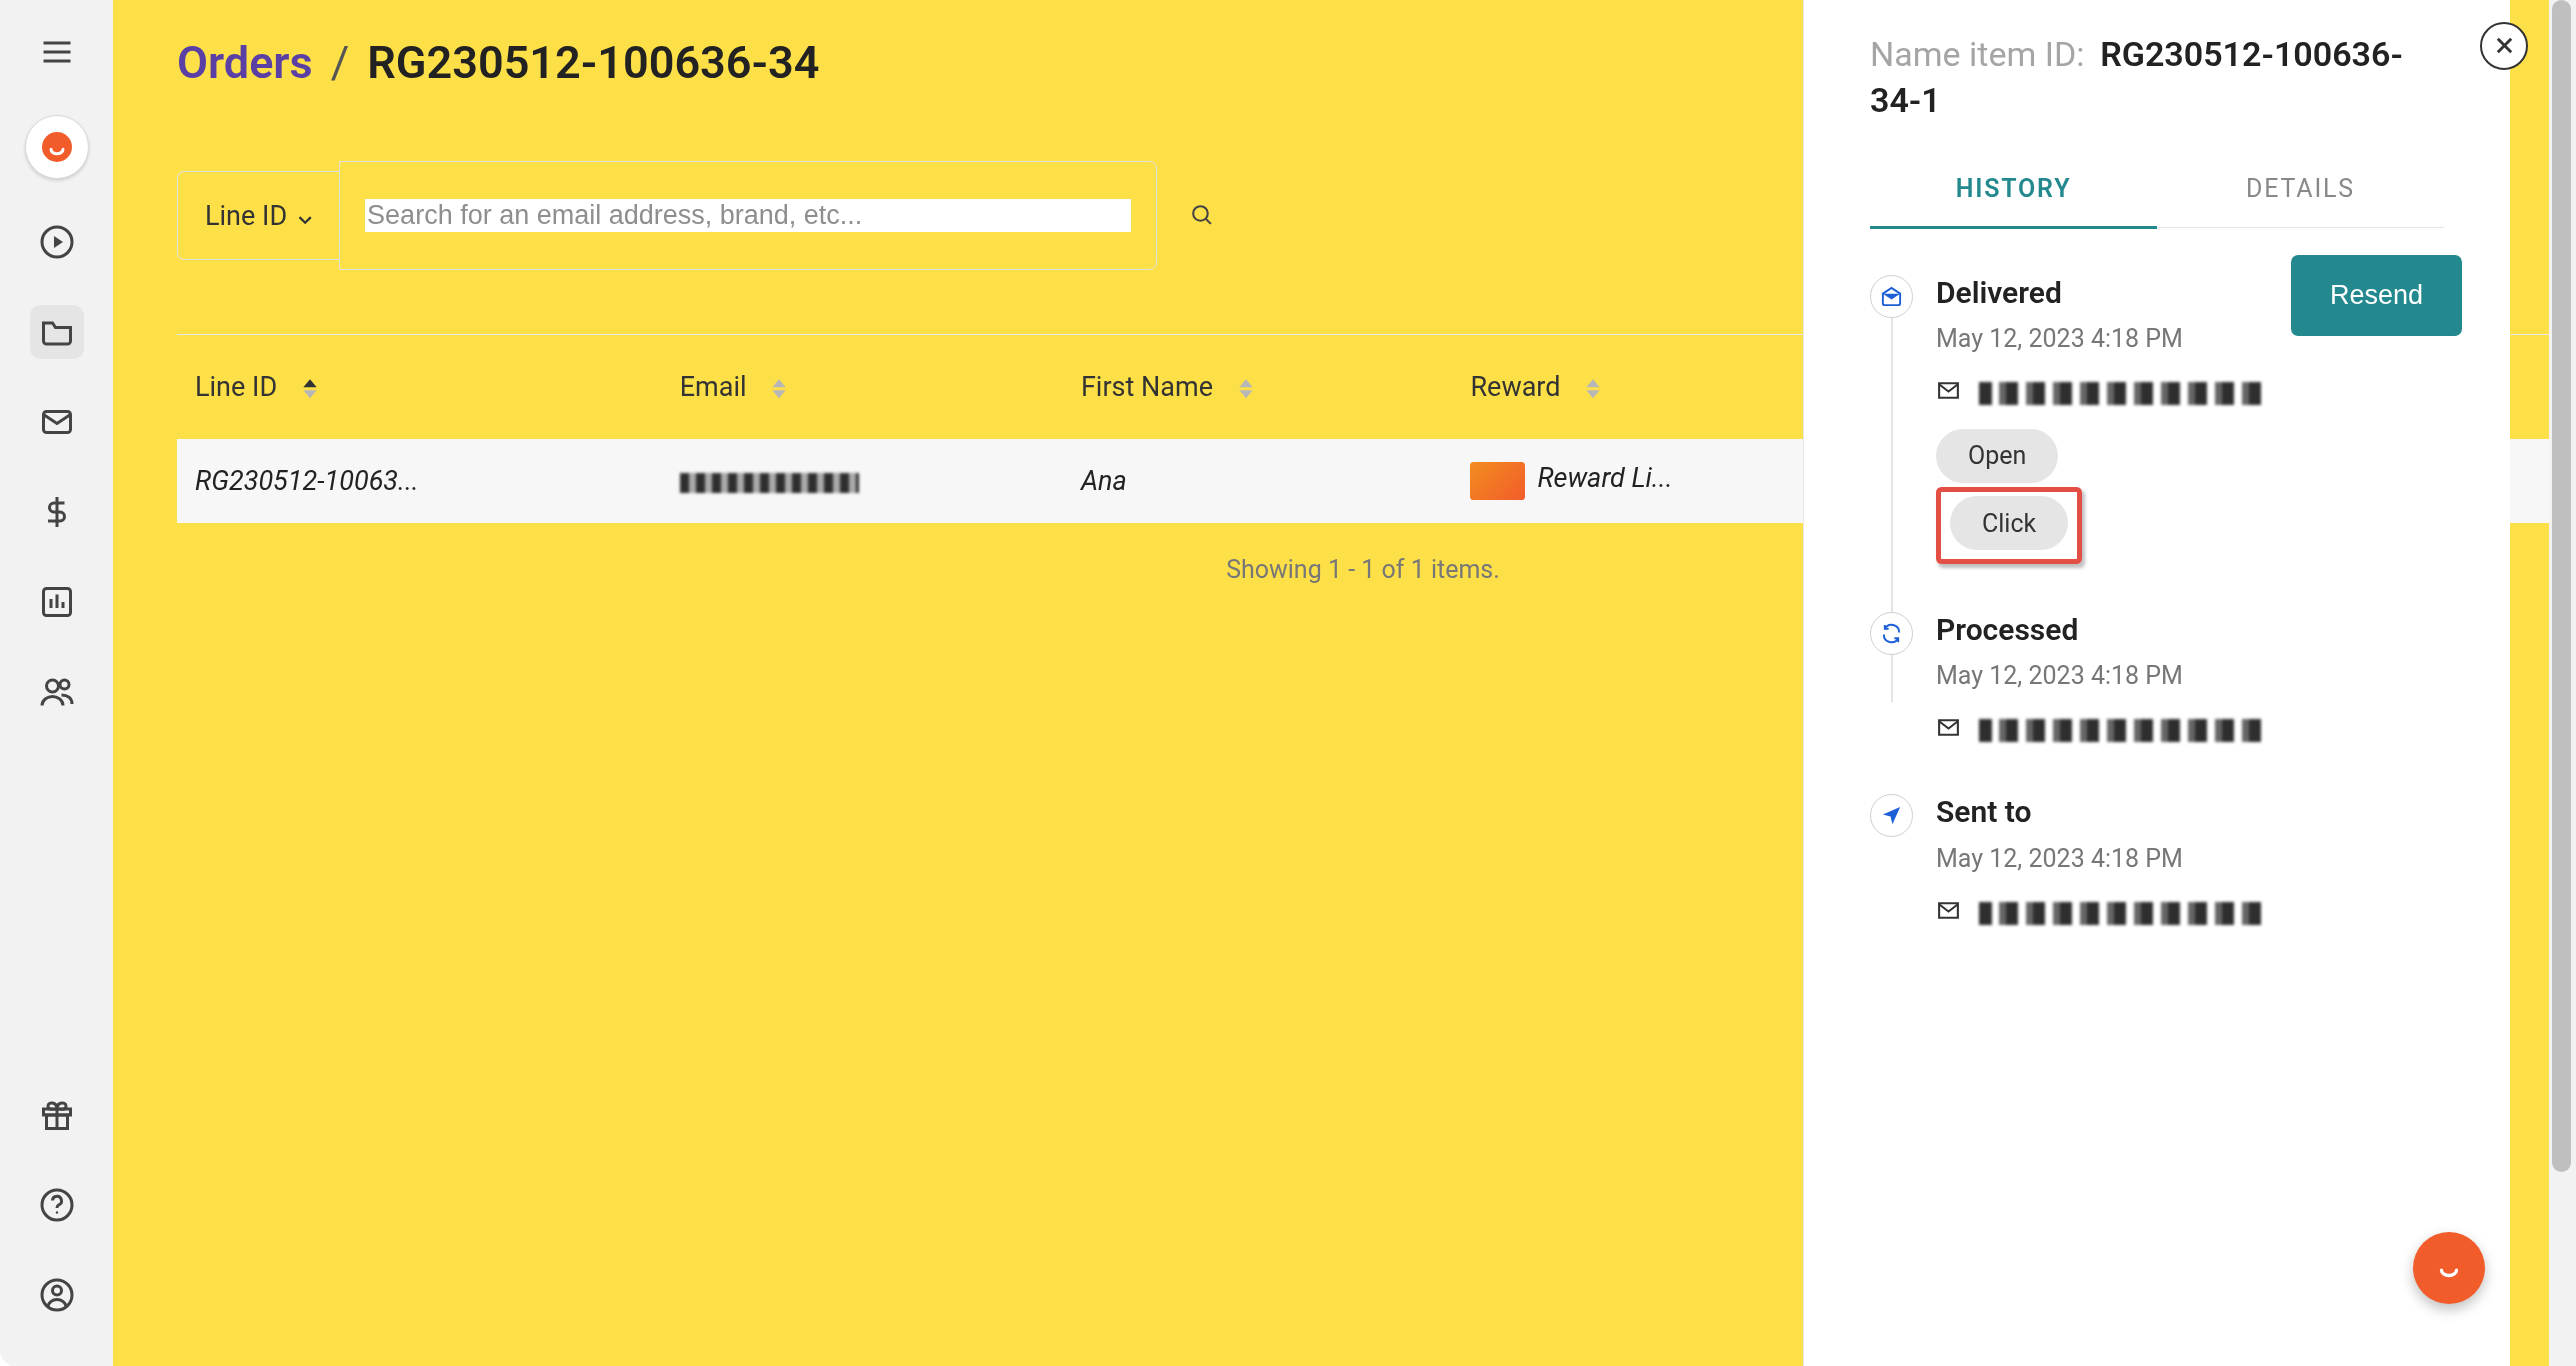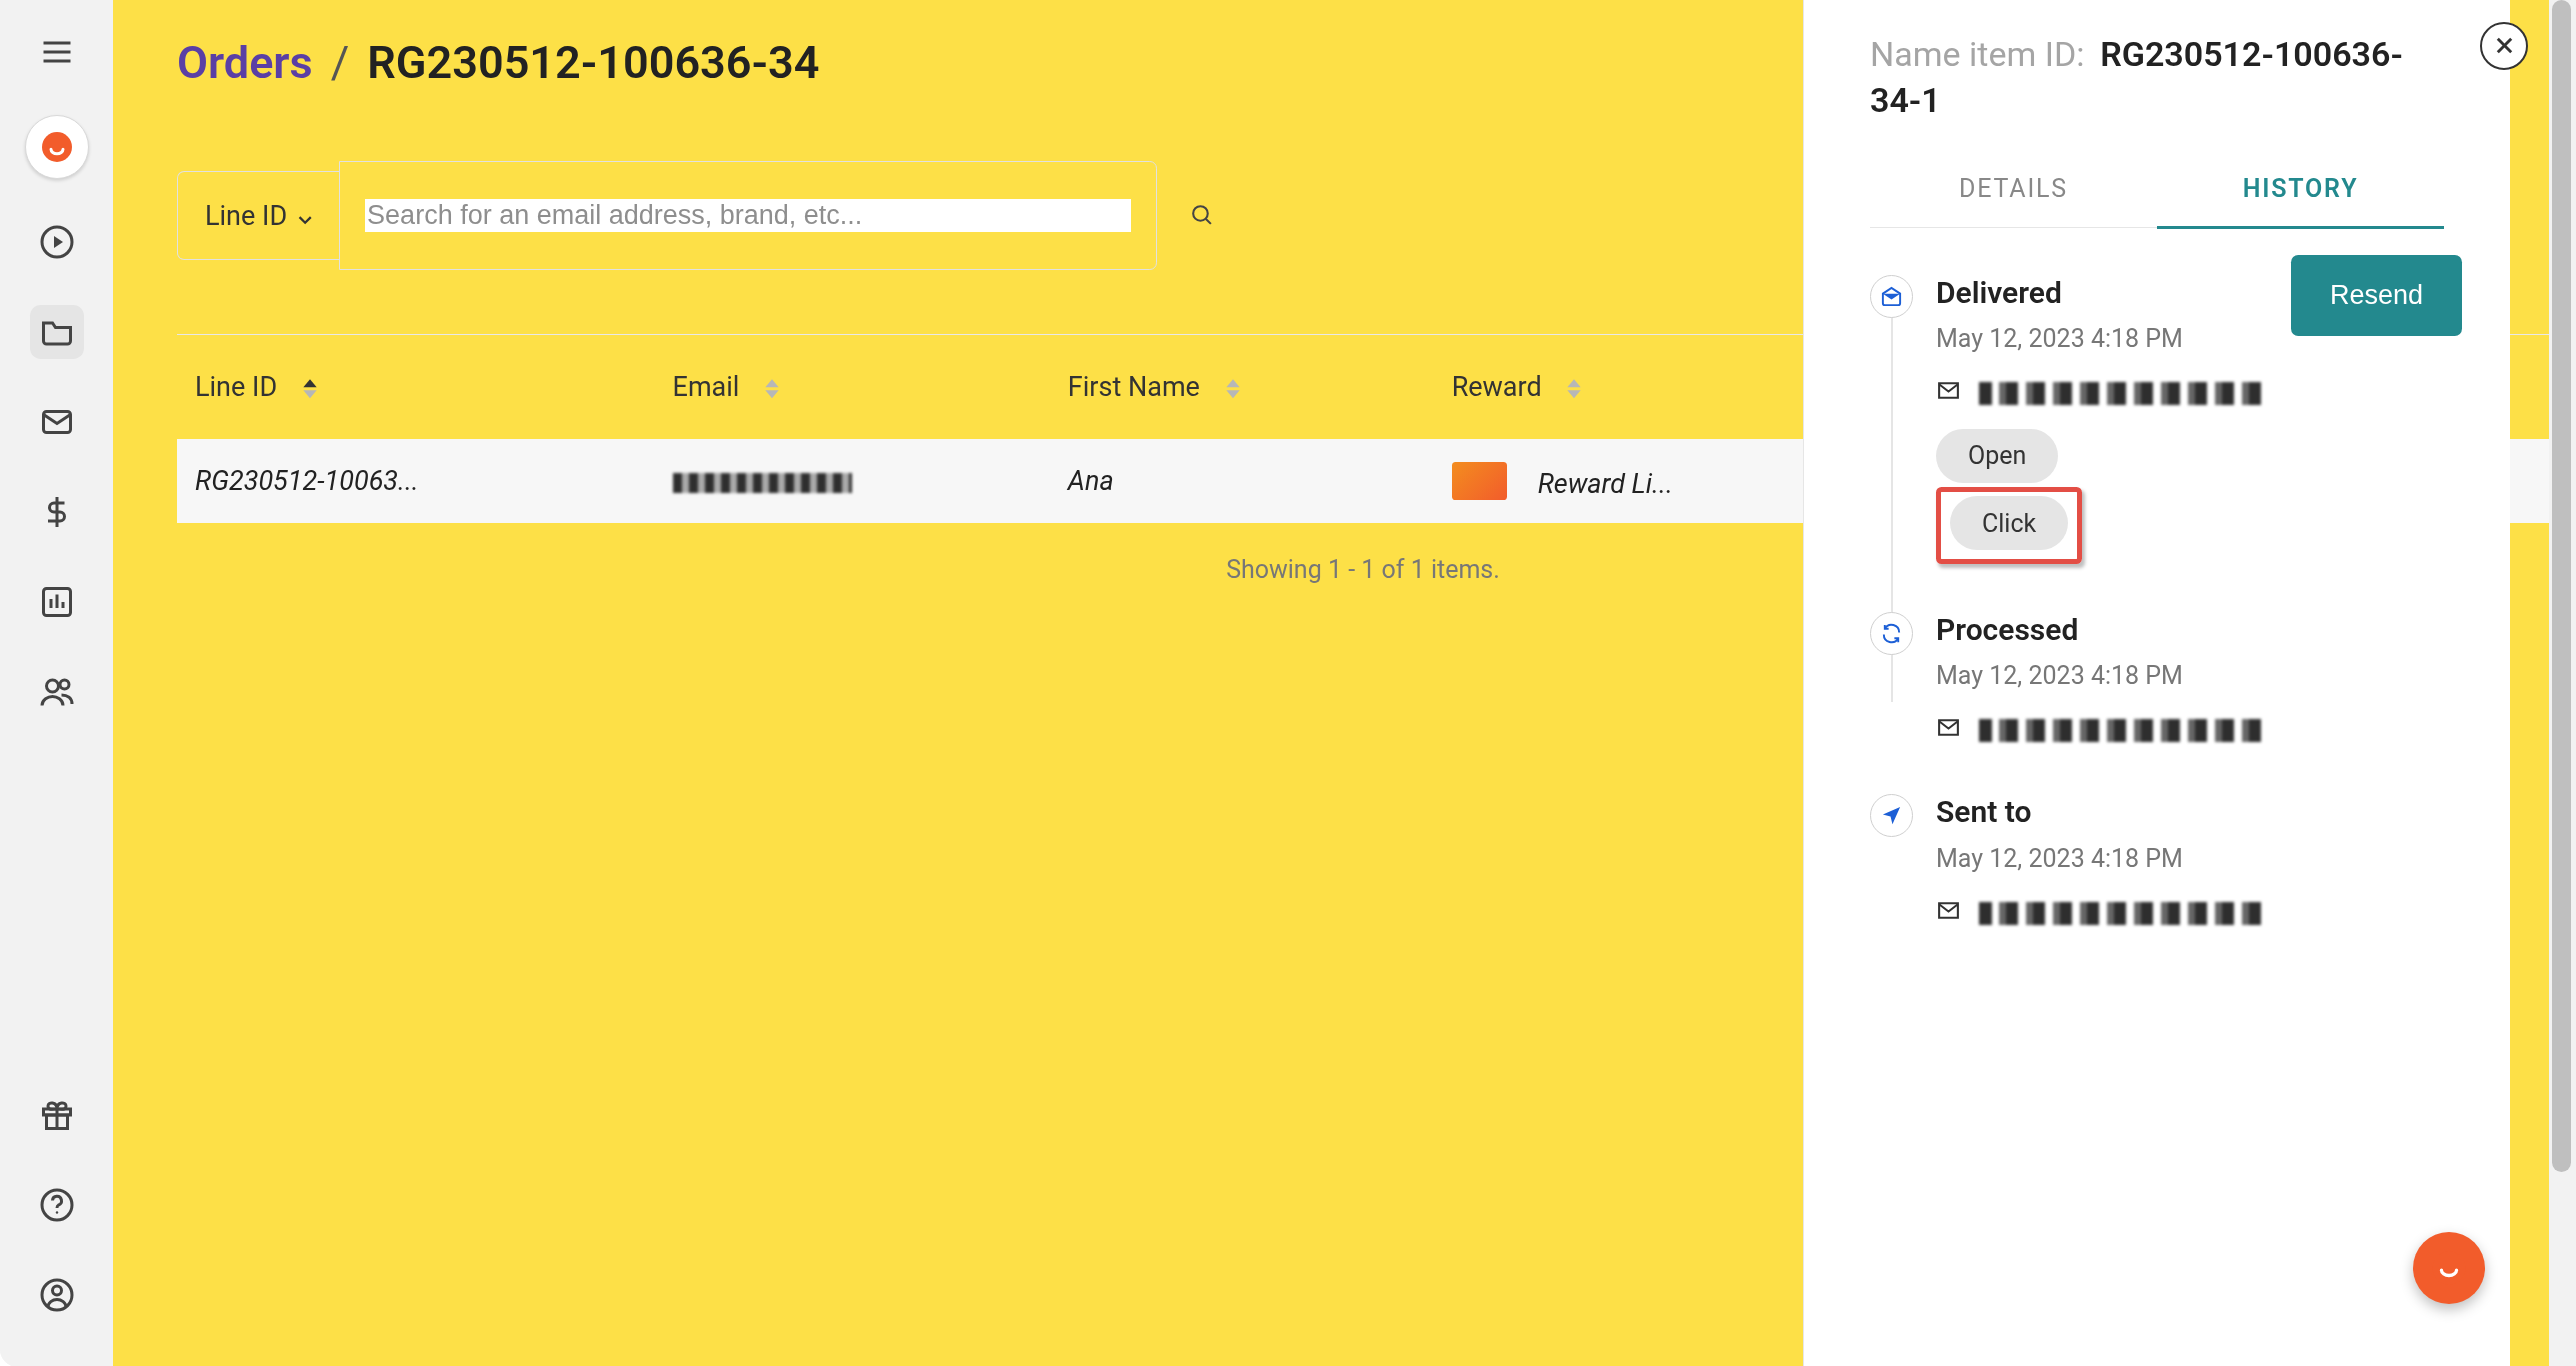--- a/index.html
+++ b/index.html
@@ -93,21 +93,21 @@
     border-top: 1.8px solid #e8e8e8;
     color:#333;
     white-space:nowrap;
   }
   .sort-icons { display:inline-flex; flex-direction:column; line-height:0; margin-left: 18px; color: var(--grey-mid); vertical-align:middle;}
   .sort-icons svg { width: 16px; height:10.7px; }
   .sort-icons.asc .up { color:#333;}
   table.data tbody tr {  }
   table.data tbody tr.selected td { background: var(--row-highlight); font-style: italic; }
   table.data tbody td { padding: 23px 18px; vertical-align:middle; }
-  .reward-cell { display:flex; align-items:flex-end; gap: 31px; }
+  .reward-cell { display:flex; align-items:flex-start; gap: 12px; }
   .reward-thumb { width: 55px; height: 38px; background: linear-gradient(135deg,#f38d1f,#f25c2b); border-radius:3.6px;}
   .status-cell { display:flex; align-items:center; gap: 14.3px;}
   .check { color: #6fb64b; }
   .redacted { display:inline-block; height: 19.7px; background: repeating-linear-gradient(90deg,#2e2e2e 0, #2e2e2e 9px, #aaa 9px, #aaa 16px); filter: blur(1.8px); vertical-align:middle;}
   .results-info { text-align:center; color:#777; font-size:25px; padding: 32px 0;}
 
   
   .panel {
     position:absolute; top:0; right: 39px; width: 707px; height: 100%;
     background: #fff;
@@ -389,22 +389,22 @@
             <line x1="5" y1="5" x2="19" y2="19"></line>
             <line x1="19" y1="5" x2="5" y2="19"></line>
           </svg>
       </div>
       <div class="panel-header">
         <div class="line-item-label-row">
           <span class="lbl">Name item ID:</span>
           <span>RG230512-100636-34-1</span>
         </div>
         <div class="tabs">
+          <div class="tab active">HISTORY</div>
           <div class="tab">DETAILS</div>
-          <div class="tab active">HISTORY</div>
         </div>
       </div>
 
       <div class="timeline" style="position:relative;">
         <button class="resend-btn">Resend</button>
 
         <div class="tl-item">
           <div class="tl-badge">
             <svg viewBox="0 0 24 24" fill="none" stroke="#1c5fd6" stroke-width="2">
                 <path d="M3 9l9-6 9 6v10a2 2 0 0 1-2 2H5a2 2 0 0 1-2-2z"></path>

